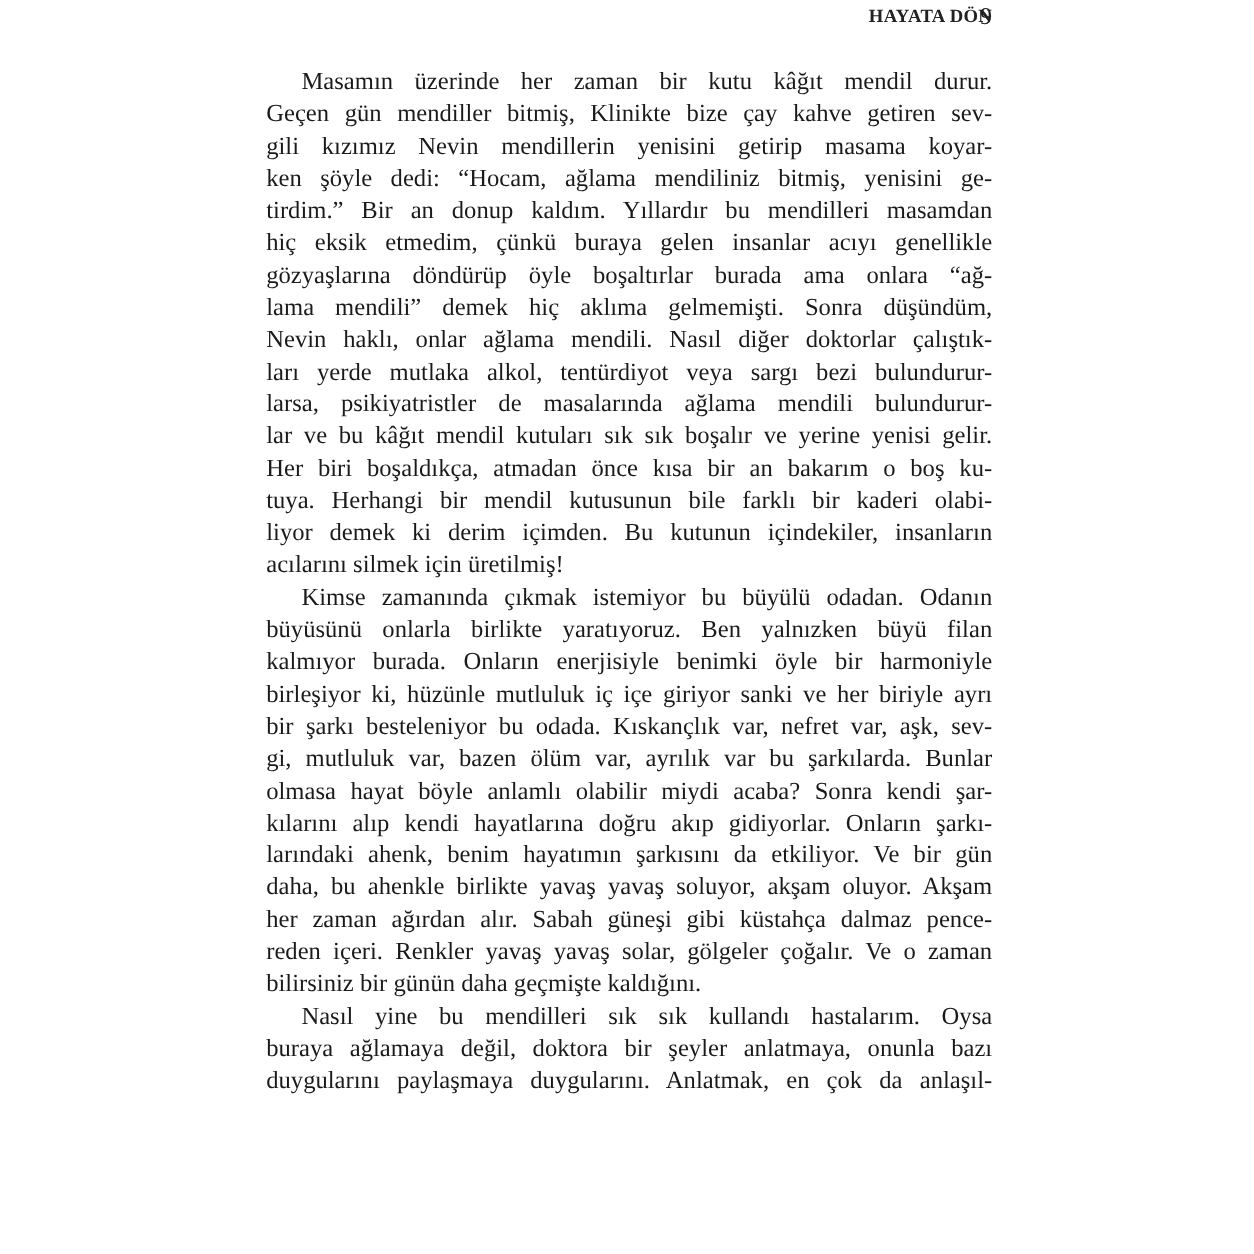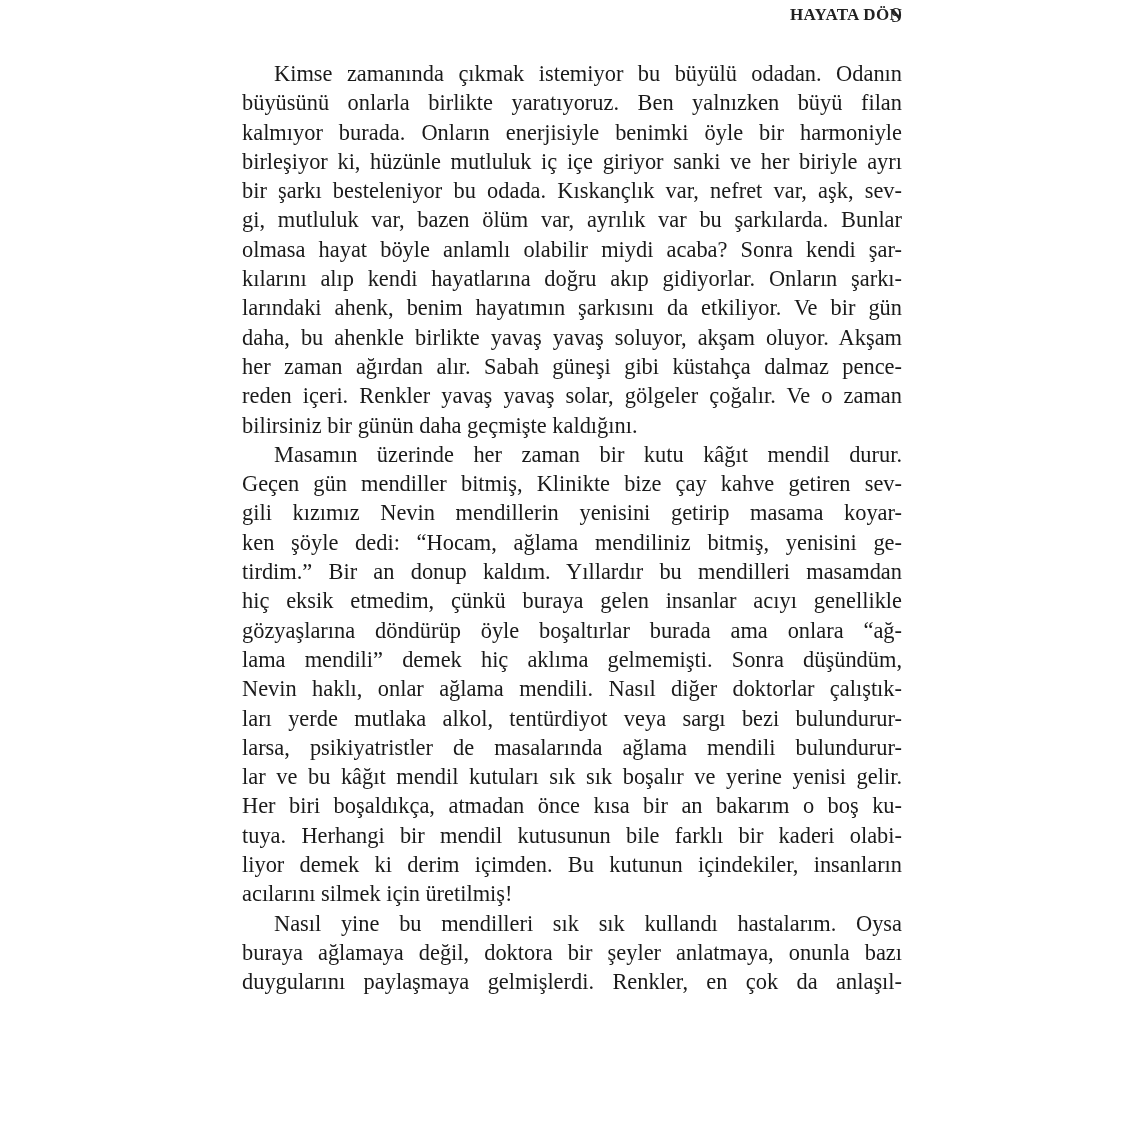--- a/index.html
+++ b/index.html
@@ -35,51 +35,51 @@
 </head>
 <body>
 
 <div class="page">
   <div class="running-head">
     <span class="running-title">HAYATA DÖN</span>
     <span class="page-number">9</span>
   </div>
   <div class="body-text" id="body-text">
       <div class="para">
-        <span class="line first">Kimse zamanında çıkmak istemiyor bu büyülü odadan. Odanın</span>
-        <span class="line">büyüsünü onlarla birlikte yaratıyoruz. Ben yalnızken büyü filan</span>
-        <span class="line">kalmıyor burada. Onların enerjisiyle benimki öyle bir harmoniyle</span>
-        <span class="line">birleşiyor ki, hüzünle mutluluk iç içe giriyor sanki ve her biriyle ayrı</span>
-        <span class="line">bir şarkı besteleniyor bu odada. Kıskançlık var, nefret var, aşk, sev-</span>
-        <span class="line">gi, mutluluk var, bazen ölüm var, ayrılık var bu şarkılarda. Bunlar</span>
-        <span class="line">olmasa hayat böyle anlamlı olabilir miydi acaba? Sonra kendi şar-</span>
-        <span class="line">kılarını alıp kendi hayatlarına doğru akıp gidiyorlar. Onların şarkı-</span>
-        <span class="line">larındaki ahenk, benim hayatımın şarkısını da etkiliyor. Ve bir gün</span>
-        <span class="line">daha, bu ahenkle birlikte yavaş yavaş soluyor, akşam oluyor. Akşam</span>
-        <span class="line">her zaman ağırdan alır. Sabah güneşi gibi küstahça dalmaz pence-</span>
-        <span class="line">reden içeri. Renkler yavaş yavaş solar, gölgeler çoğalır. Ve o zaman</span>
-        <span class="line last">bilirsiniz bir günün daha geçmişte kaldığını.</span>
-      </div>
-      <div class="para">
         <span class="line first">Masamın üzerinde her zaman bir kutu kâğıt mendil durur.</span>
         <span class="line">Geçen gün mendiller bitmiş, Klinikte bize çay kahve getiren sev-</span>
         <span class="line">gili kızımız Nevin mendillerin yenisini getirip masama koyar-</span>
         <span class="line">ken şöyle dedi: “Hocam, ağlama mendiliniz bitmiş, yenisini ge-</span>
         <span class="line">tirdim.” Bir an donup kaldım. Yıllardır bu mendilleri masamdan</span>
         <span class="line">hiç eksik etmedim, çünkü buraya gelen insanlar acıyı genellikle</span>
         <span class="line">gözyaşlarına döndürüp öyle boşaltırlar burada ama onlara “ağ-</span>
         <span class="line">lama mendili” demek hiç aklıma gelmemişti. Sonra düşündüm,</span>
         <span class="line">Nevin haklı, onlar ağlama mendili. Nasıl diğer doktorlar çalıştık-</span>
         <span class="line">ları yerde mutlaka alkol, tentürdiyot veya sargı bezi bulundurur-</span>
         <span class="line">larsa, psikiyatristler de masalarında ağlama mendili bulundurur-</span>
         <span class="line">lar ve bu kâğıt mendil kutuları sık sık boşalır ve yerine yenisi gelir.</span>
         <span class="line">Her biri boşaldıkça, atmadan önce kısa bir an bakarım o boş ku-</span>
         <span class="line">tuya. Herhangi bir mendil kutusunun bile farklı bir kaderi olabi-</span>
         <span class="line">liyor demek ki derim içimden. Bu kutunun içindekiler, insanların</span>
         <span class="line last">acılarını silmek için üretilmiş!</span>
       </div>
       <div class="para">
+        <span class="line first">Kimse zamanında çıkmak istemiyor bu büyülü odadan. Odanın</span>
+        <span class="line">büyüsünü onlarla birlikte yaratıyoruz. Ben yalnızken büyü filan</span>
+        <span class="line">kalmıyor burada. Onların enerjisiyle benimki öyle bir harmoniyle</span>
+        <span class="line">birleşiyor ki, hüzünle mutluluk iç içe giriyor sanki ve her biriyle ayrı</span>
+        <span class="line">bir şarkı besteleniyor bu odada. Kıskançlık var, nefret var, aşk, sev-</span>
+        <span class="line">gi, mutluluk var, bazen ölüm var, ayrılık var bu şarkılarda. Bunlar</span>
+        <span class="line">olmasa hayat böyle anlamlı olabilir miydi acaba? Sonra kendi şar-</span>
+        <span class="line">kılarını alıp kendi hayatlarına doğru akıp gidiyorlar. Onların şarkı-</span>
+        <span class="line">larındaki ahenk, benim hayatımın şarkısını da etkiliyor. Ve bir gün</span>
+        <span class="line">daha, bu ahenkle birlikte yavaş yavaş soluyor, akşam oluyor. Akşam</span>
+        <span class="line">her zaman ağırdan alır. Sabah güneşi gibi küstahça dalmaz pence-</span>
+        <span class="line">reden içeri. Renkler yavaş yavaş solar, gölgeler çoğalır. Ve o zaman</span>
+        <span class="line last">bilirsiniz bir günün daha geçmişte kaldığını.</span>
+      </div>
+      <div class="para">
         <span class="line first">Nasıl yine bu mendilleri sık sık kullandı hastalarım. Oysa</span>
         <span class="line">buraya ağlamaya değil, doktora bir şeyler anlatmaya, onunla bazı</span>
-        <span class="line">duygularını paylaşmaya gelmişlerdi. Renkler, en çok da anlaşıl-</span>
+        <span class="line">duygularını paylaşmaya duygularını. Anlatmak, en çok da anlaşıl-</span>
       </div>
     </div>
 </div>
 
 </body></html>

